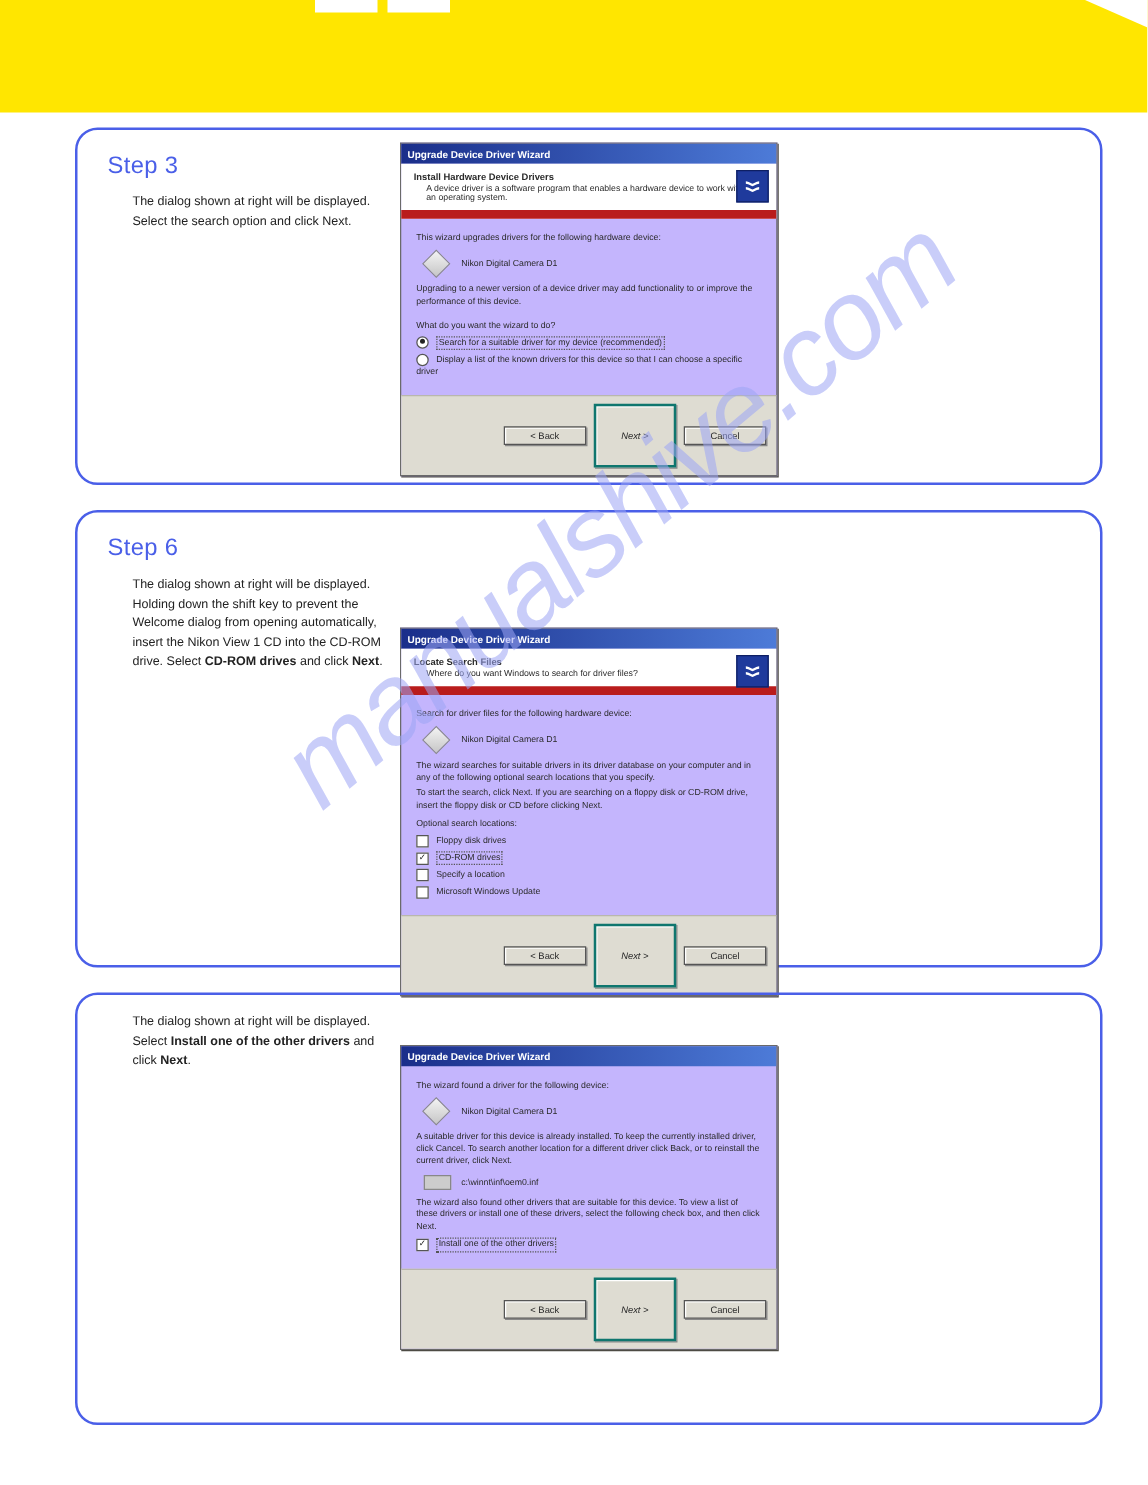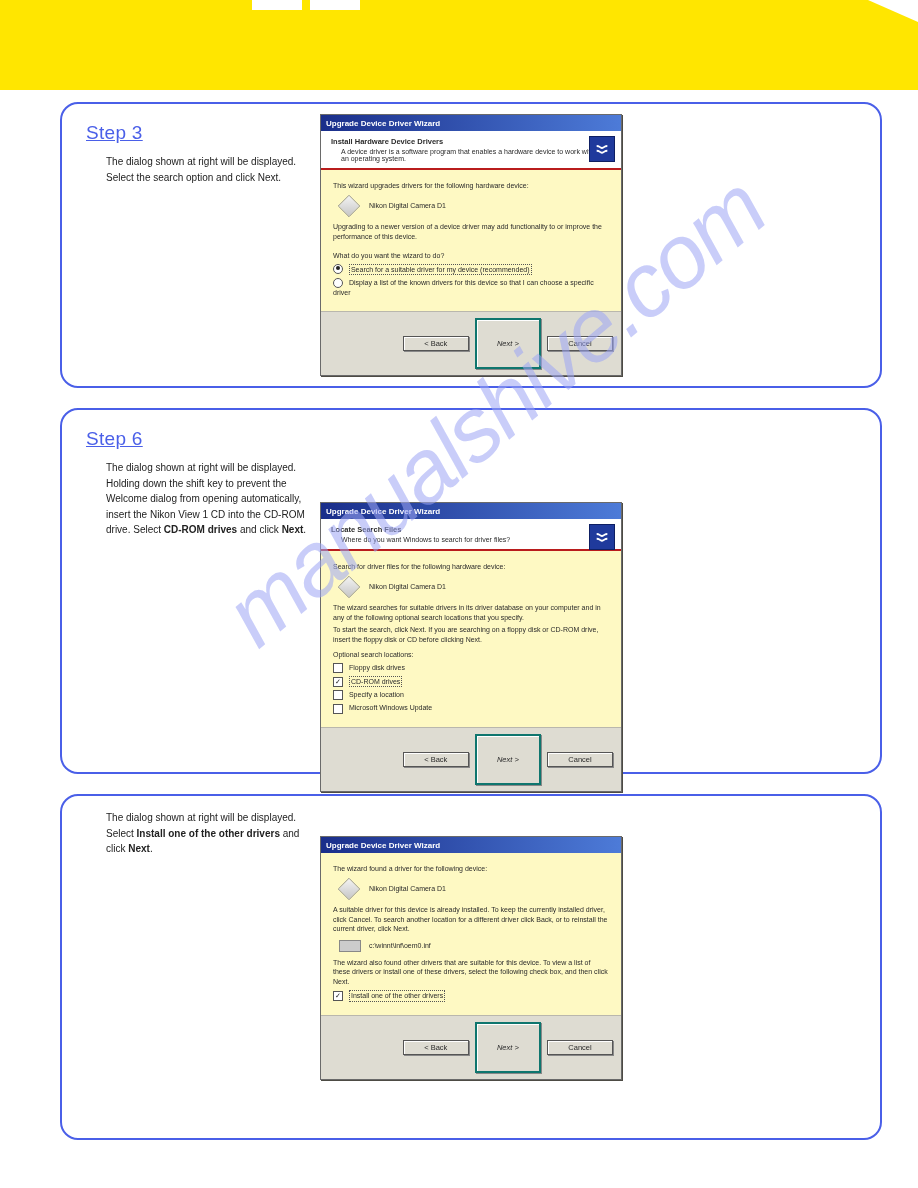--- a/index.html
+++ b/index.html
@@ -39,57 +39,56 @@
     min-height: 250px;
     position: relative;
   }
   .step-title {
     font-size: 19px;
     color: #4a5fe8;
     margin: 4px 0 10px 6px;
     font-weight: 400;
     font-family: Arial, Helvetica, sans-serif;
     letter-spacing: 0.3px;
-    text-decoration: underline;
   }
   .step-text {
     font-size: 10px;
     color: #222;
     line-height: 1.55;
     margin-left: 26px;
     max-width: 210px;
   }
   .step-text b { font-weight: bold; }
 
   
   .dialog {
     position: absolute;
     left: 50%;
     transform: translateX(-50%);
     width: 300px;
     border: 1px solid #6a6a6a;
-    background: #fef9c3;
+    background: #c4b5fd;
     font-size: 7.5px;
     font-family: "MS Sans Serif", Arial, sans-serif;
     color: #2a2a2a;
     box-shadow: 1px 1px 0 #4d4b44;
   }
   .title-bar {
     height: 14px;
     background: linear-gradient(to right, #1a2e8a, #4d7bd8);
     color: #fff;
     font-size: 8px;
     font-weight: bold;
     padding: 1px 5px;
     display: flex;
     align-items: center;
   }
   .dlg-head {
     background: #fff;
-    border-bottom: 2px solid #b91c1c;
+    border-bottom: 7px solid #b91c1c;
     padding: 6px 24px 6px 10px;
     position: relative;
   }
   .dlg-head .h1 { font-weight: bold; font-size: 7.5px; }
   .dlg-head .h2 { font-size: 7px; margin-left: 10px; margin-top: 2px; }
   .dlg-head .ico {
     position: absolute; right: 6px; top: 5px;
     width: 24px; height: 24px;
     background: #1f3a9c;
     border: 1px solid #0e1f63;

